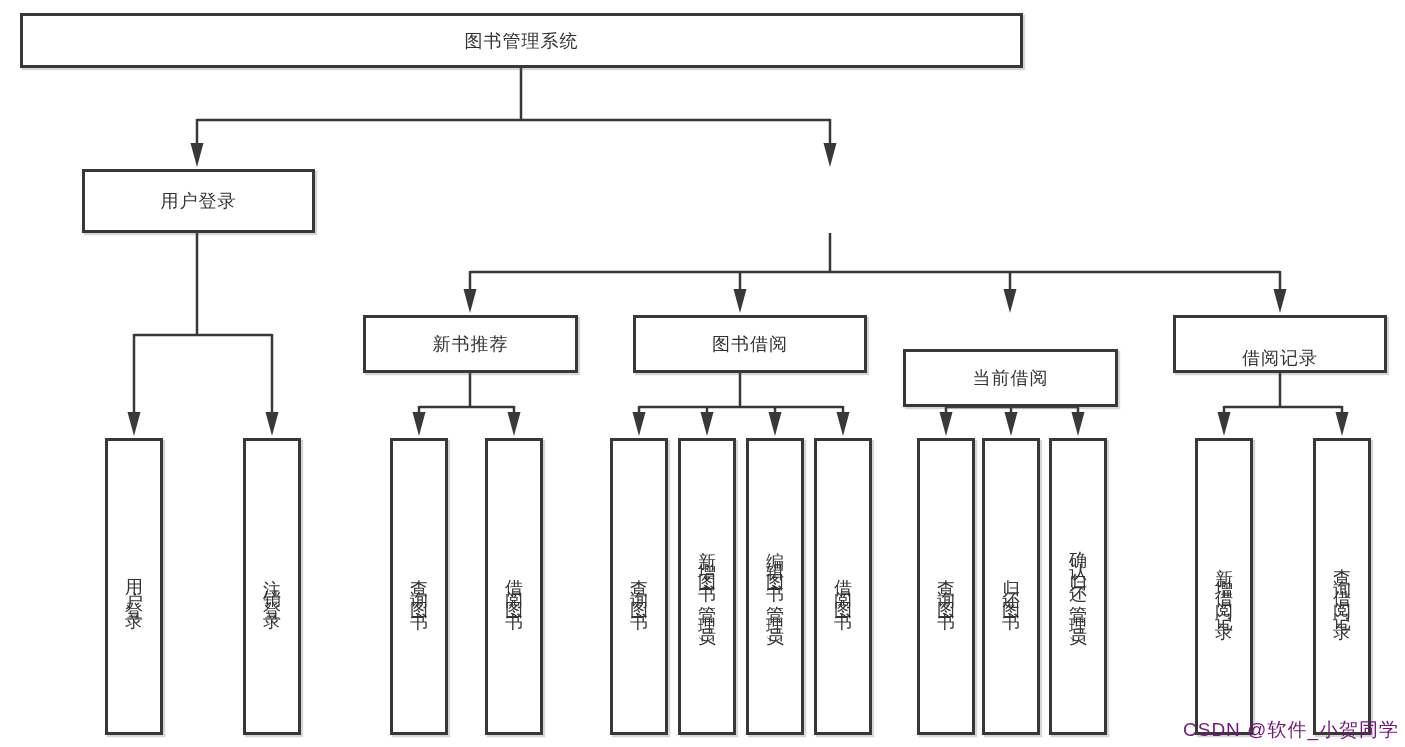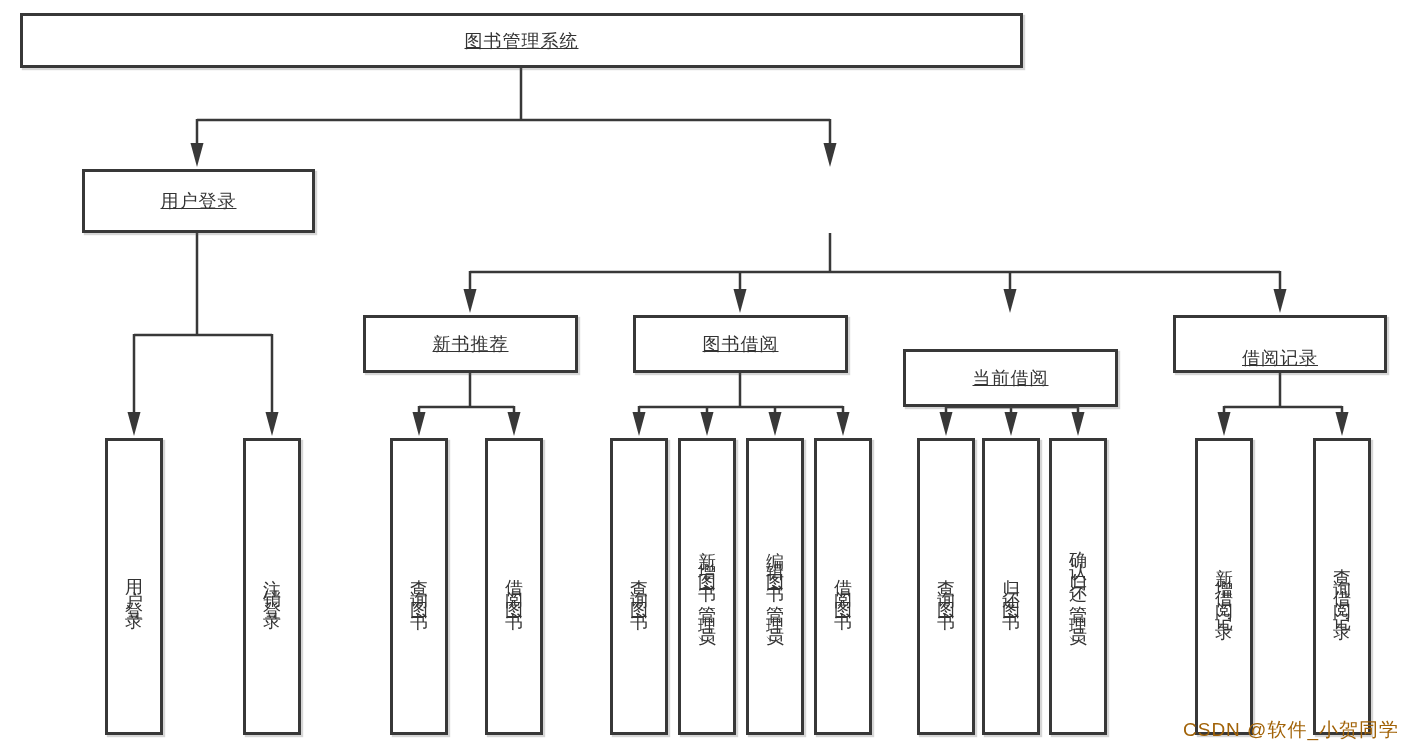--- a/index.html
+++ b/index.html
@@ -30,41 +30,40 @@
     display: flex;
     align-items: center;
     justify-content: center;
     z-index: 2;
     box-shadow: 2px 2px 1px rgba(90,90,90,0.25);
   }
   .hbox span {
     font-size: 18px;
     letter-spacing: 1px;
     white-space: nowrap;
-    text-decoration: underline;
   }
   .vbox {
     width: 58px;
     height: 297px;
   }
   .vbox .vtext {
     writing-mode: vertical-rl;
     text-orientation: mixed;
     font-size: 18px;
     line-height: 1;
     letter-spacing: 11px;
     white-space: nowrap;
   }
   .watermark {
     position: absolute;
     left: 1183px;
     top: 717px;
     z-index: 5;
     font-size: 19px;
-    color: #a16207;
+    color: #701a75;
     letter-spacing: 1px;
     white-space: nowrap;
   }
 </style>
 </head>
 <body>
 
 <div class="canvas">
 
   <svg class="connectors" width="1405" height="747" viewBox="0 0 1405 747">
@@ -130,21 +129,21 @@
     <span>图书管理系统</span>
   </div>
 
   <div class="box hbox" style="left:82px; top:169px; width:233px; height:64px;">
     <span>用户登录</span>
   </div>
 
   <div class="box hbox" style="left:363px; top:315px; width:215px; height:58px;">
     <span>新书推荐</span>
   </div>
-  <div class="box hbox" style="left:633px; top:315px; width:215px; height:58px;">
+  <div class="box hbox" style="left:633px; top:315px; width:234px; height:58px;">
     <span>图书借阅</span>
   </div>
   <div class="box hbox" style="left:903px; top:315px; width:215px; height:58px;margin-top:34px;">
     <span>当前借阅</span>
   </div>
   <div class="box hbox" style="left:1173px; top:315px; width:214px; height:58px;align-items:flex-end;">
     <span>借阅记录</span>
   </div>
 
   <div class="box vbox" style="left:105px; top:438px;">

